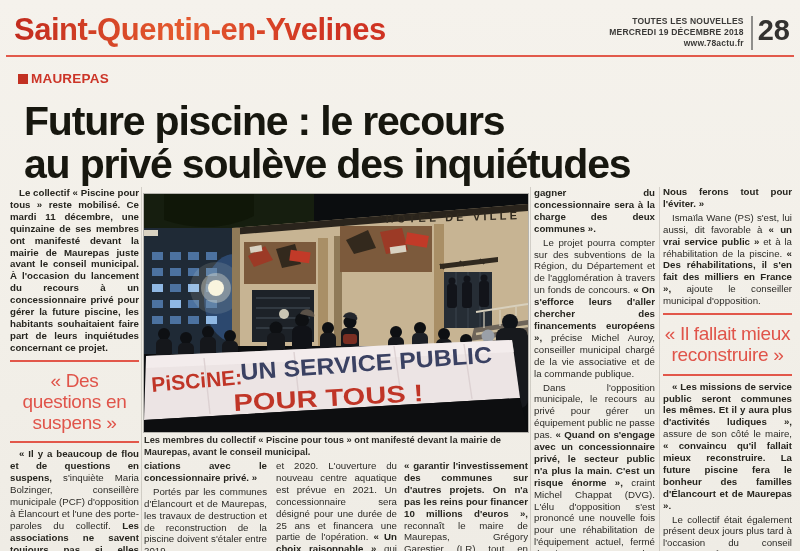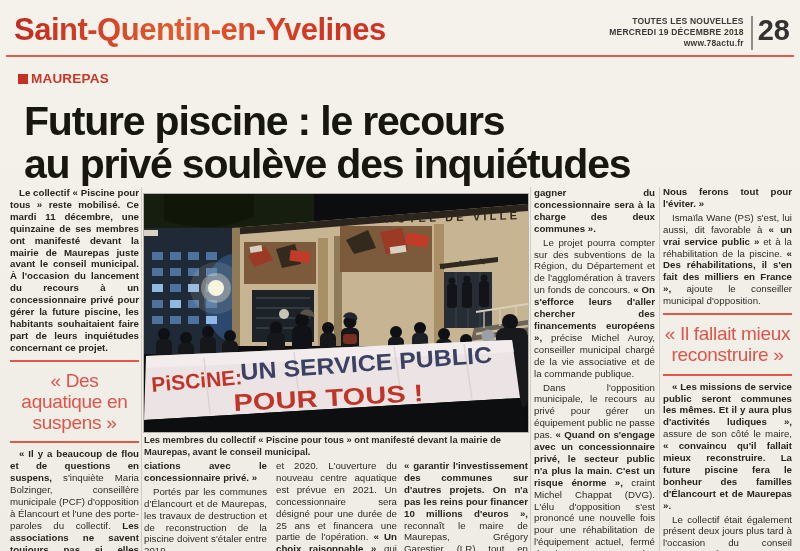--- a/index.html
+++ b/index.html
@@ -79,21 +79,21 @@
   </div>
 
   <h1 class="headline"><span>Future piscine : le recours</span><br><span>au privé soulève des inquiétudes</span></h1>
 
   <div class="vsep vsep-a"></div>
   <div class="vsep vsep-b"></div>
   <div class="vsep vsep-c"></div>
 
   <div class="col col-1">
       <p class="para"><b>Le collectif « Piscine pour tous » reste mobilisé. Ce mardi 11 décembre, une quinzaine de ses membres ont manifesté devant la mairie de Maurepas juste avant le conseil municipal. À l'occasion du lancement du recours à un concessionnaire privé pour gérer la future piscine, les habitants souhaitaient faire part de leurs inquiétudes concernant ce projet.</b></p>
-      <div class="pullquote">« Des aquatique en suspens »</div>
+      <div class="pullquote">« Des questions en suspens »</div>
       <p class="para"><b>« Il y a beaucoup de flou et de questions en suspens, </b><span>s'inquiète Maria Bolzinger, conseillère municipale (PCF) d'opposition à Élancourt et l'une des porte-paroles du collectif. </span><b>Les associations ne savent toujours pas si elles récupéreront leurs lignes d'eau. On a aussi de très grosses inquiétudes sur le bassin extérieur qui pourrait servir de variable d'ajustement lors des négo-</b></p>
     </div>
   <div class="col col-2">
       <p class="para noindent"><b>ciations avec le concessionnaire privé. »</b></p>
       <p class="para"><span>Portés par les communes d'Élancourt et de Maurepas, les travaux de destruction et de reconstruction de la piscine doivent s'étaler entre 2019</span></p>
     </div>
   <div class="col col-3">
       <p class="para noindent"><span>et 2020. L'ouverture du nouveau centre aquatique est prévue en 2021. Un concessionnaire sera désigné pour une durée de 25 ans et financera une partie de l'opération. </span><b>« Un choix raisonnable » </b><span>qui permet de</span></p>
     </div>
   <div class="col col-4">

